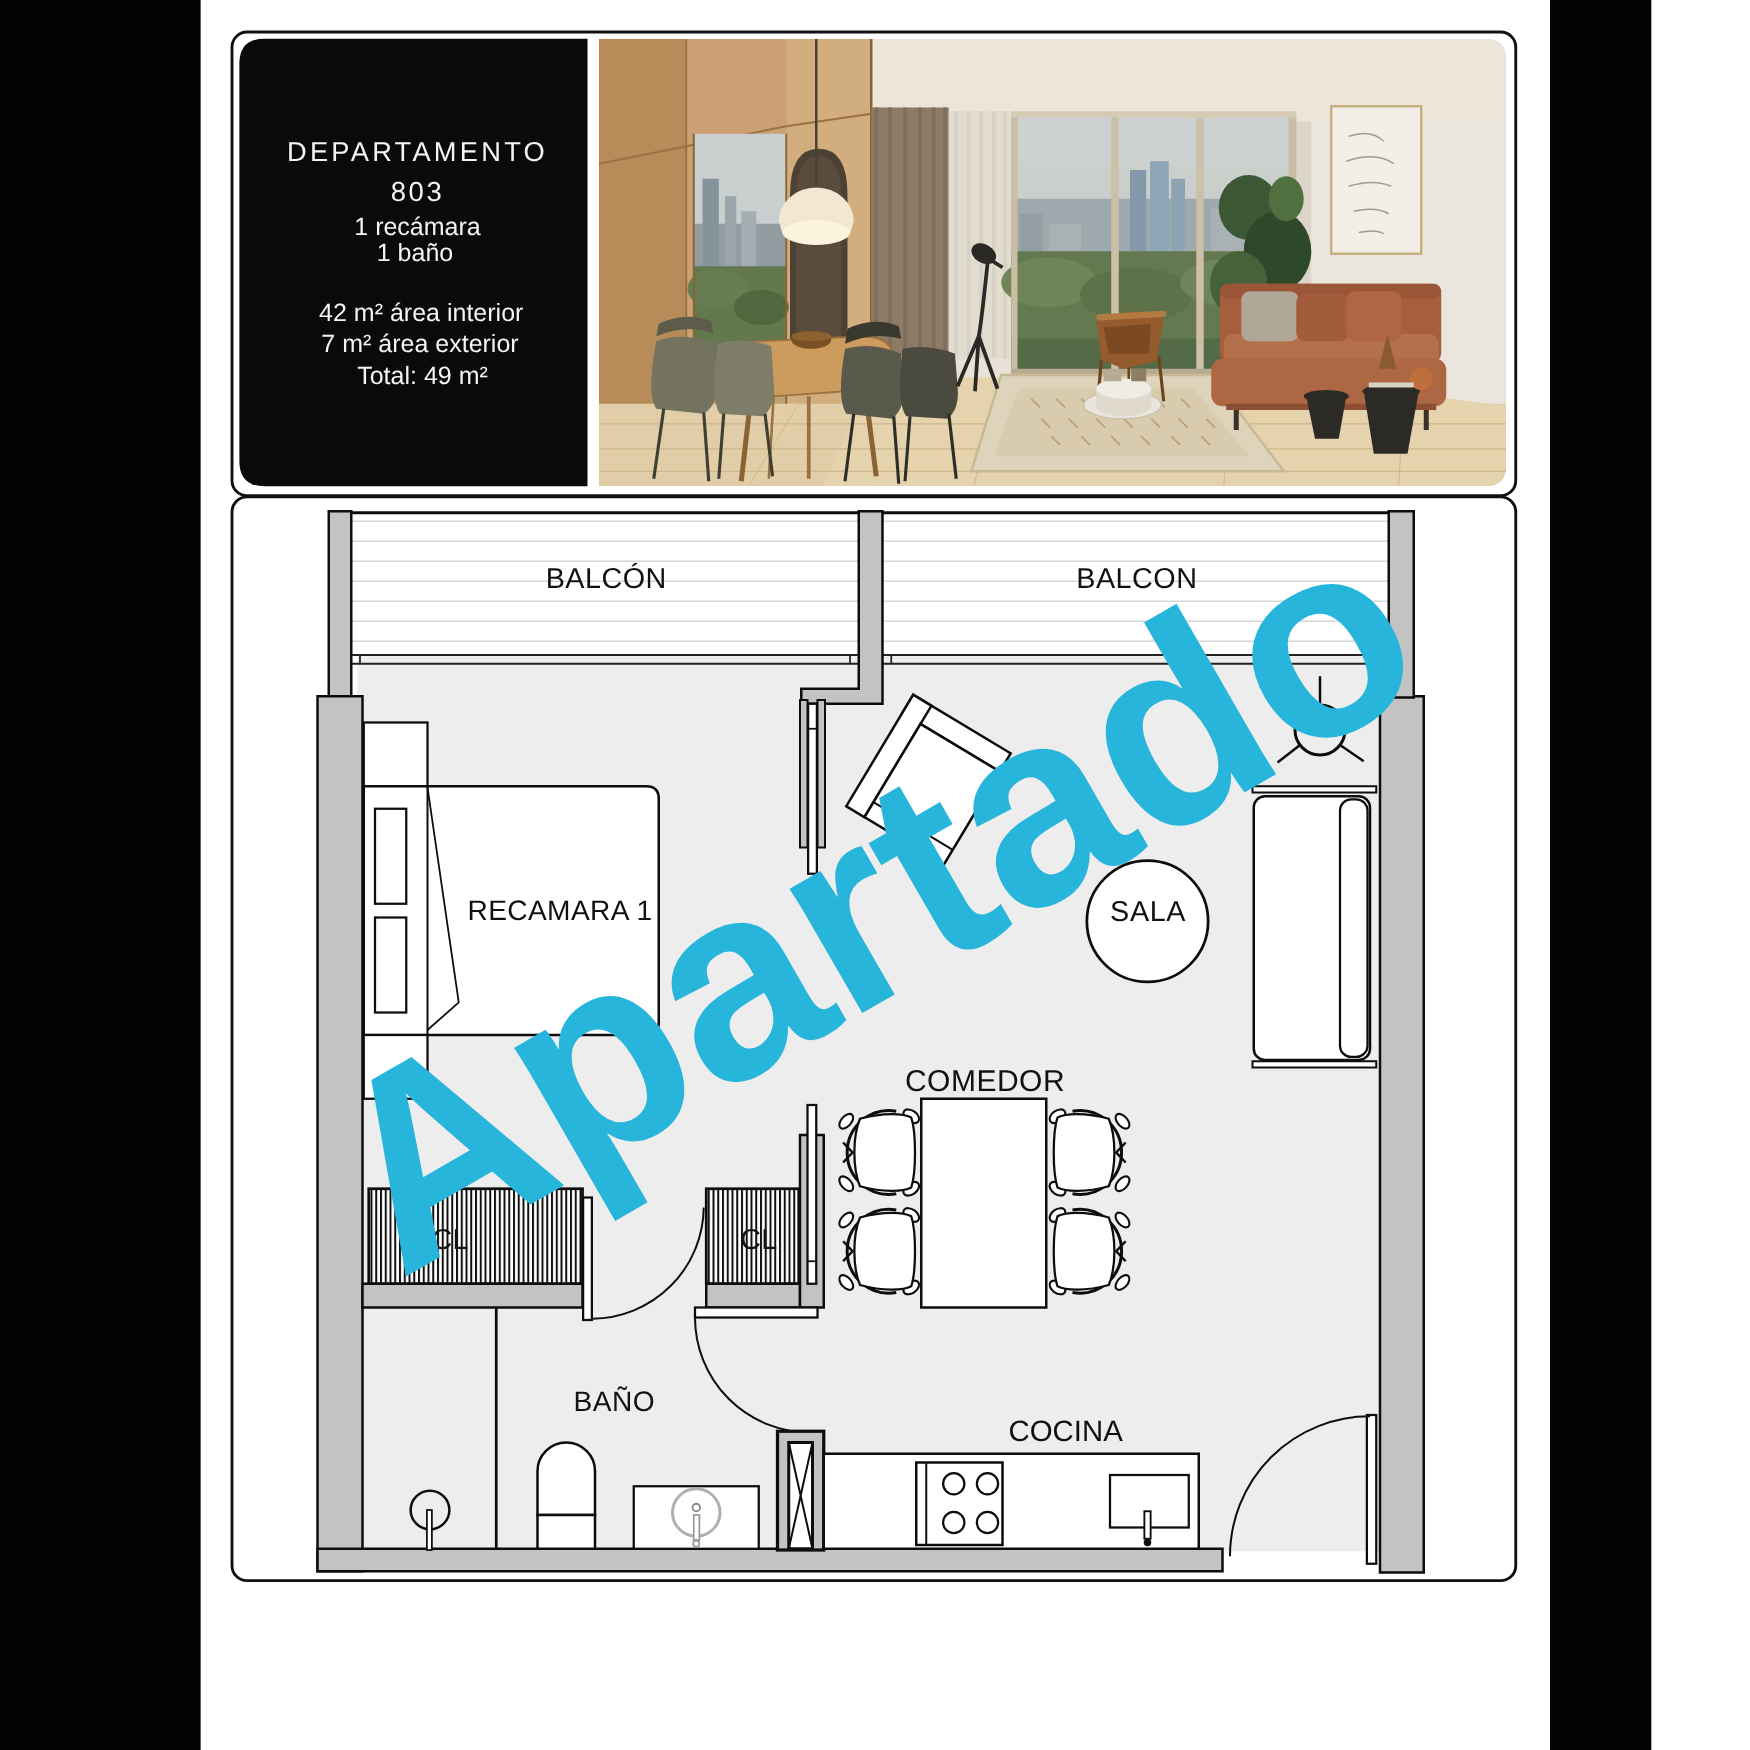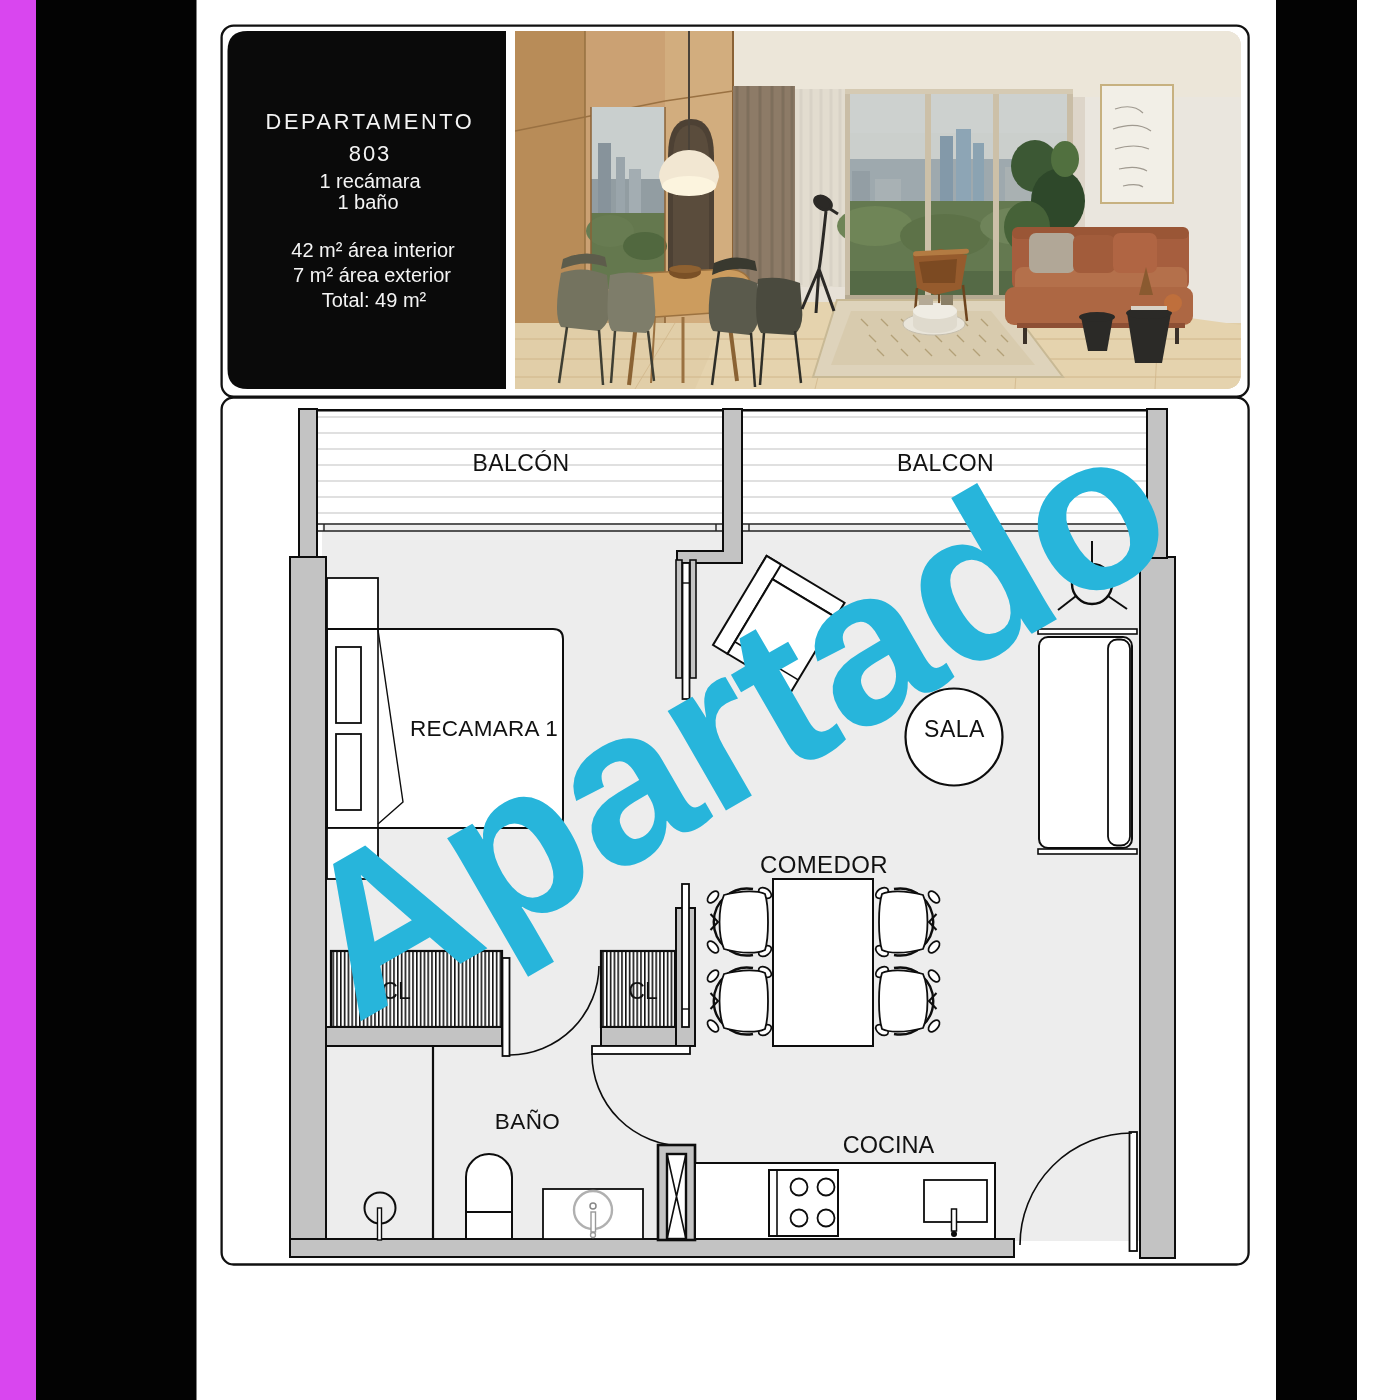--- a/index.html
+++ b/index.html
@@ -1,16 +1,16 @@
 <!DOCTYPE html>
 <html><head>
 <meta charset="utf-8">
 <style>
   html,body{margin:0;padding:0;background:#fff;}
-  #page{position:relative;width:1321px;height:1400px;background:#d946ef;overflow:hidden;font-family:"Liberation Sans", sans-serif;padding-left:36px;}
+  #page{position:relative;width:1321px;height:1400px;background:#d946ef;overflow:hidden;font-family:"Liberation Sans", sans-serif;}
   svg{display:block}
 </style>
 </head>
 <body>
 <div id="page">
 <svg width="1400" height="1400" viewBox="0 0 1400 1400" font-family="Liberation Sans, sans-serif">
   <defs>
     <pattern id="hatch" width="3.8" height="8" patternUnits="userSpaceOnUse">
       <rect width="3.8" height="8" fill="#fff"></rect>
       <rect x="0" width="1.6" height="8" fill="#111"></rect>

